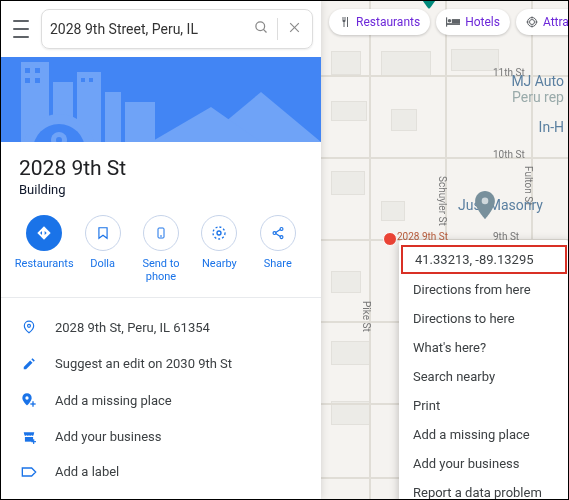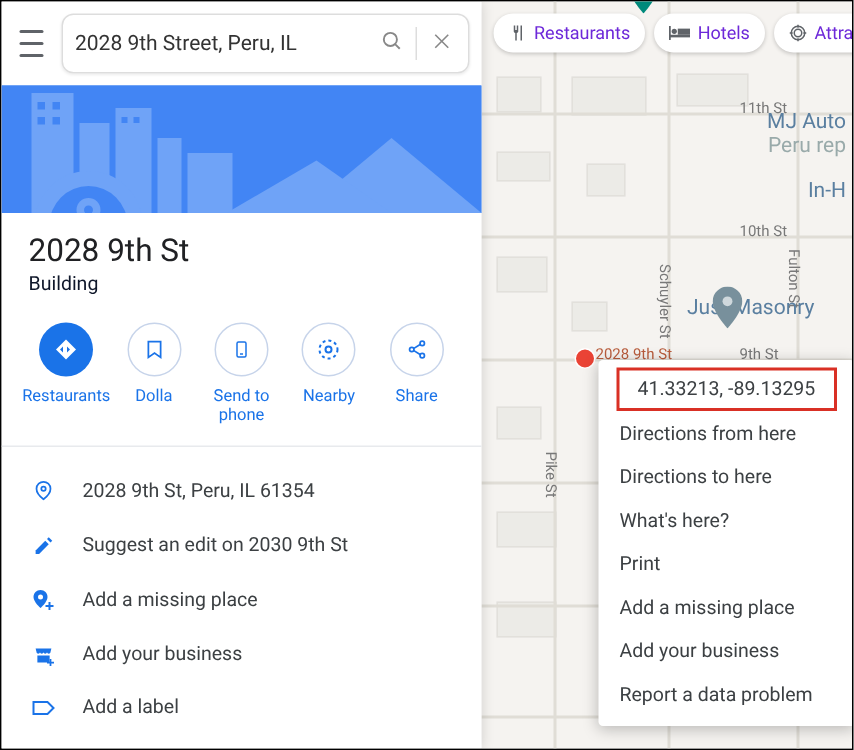--- a/index.html
+++ b/index.html
@@ -33,21 +33,21 @@
 .street-lbl{position:absolute;font-size:10px;color:#787878}
 .street-lbl.v{writing-mode:vertical-rl}
 .poi{position:absolute;font-size:14px;color:#5a7fa0}
 .chips{position:absolute;top:8px;left:8px;display:flex;gap:6px;z-index:5}
 .chip{background:#fff;border-radius:16px;padding:6px 10px;font-size:12px;color:#6d28d9;box-shadow:0 1px 3px rgba(0,0,0,.2);display:flex;align-items:center;gap:5px;cursor:pointer}
 .pin{position:absolute;width:20px;height:28px}
 .pin svg{width:20px;height:28px}
 .red-dot{position:absolute;width:14px;height:14px;background:#ea4335;border-radius:50%;border:1px solid #fff}
 .ctx{position:absolute;background:#fff;border-radius:3px;box-shadow:0 2px 10px rgba(0,0,0,.25);padding:6px 0;z-index:20;min-width:170px}
 .ctx .ci{padding:7px 14px;font-size:13px;color:#3c4043;cursor:pointer;white-space:nowrap}
-.ctx .ci.hl{border:2px solid #d93025;margin:-1px 12px 1px;padding:5px 12px}
+.ctx .ci.hl{border:2px solid #d93025;margin:-1px 2px 1px;padding:5px 12px}
 .bldg{position:absolute;background:#ecebe7;border:1px solid #e2e0db}
 </style>
 </head>
 <body>
 
 <div class="container">
   <div class="panel">
     <div class="search-row">
       <div class="burger">
           <span></span>
@@ -280,20 +280,21 @@
           </svg>
           <span>Attractions</span>
         </div>
     </div>
 
     <div class="ctx" style="left:78px;top:239px">
       <div class="ci hl">41.33213, -89.13295</div>
       <div class="ci">Directions from here</div>
       <div class="ci">Directions to here</div>
       <div class="ci">What's here?</div>
+      <div class="ci">Search nearby</div>
       <div class="ci">Print</div>
       <div class="ci">Add a missing place</div>
       <div class="ci">Add your business</div>
       <div class="ci">Report a data problem</div>
 
     </div>
   </div>
 </div>
 
 </body></html>

